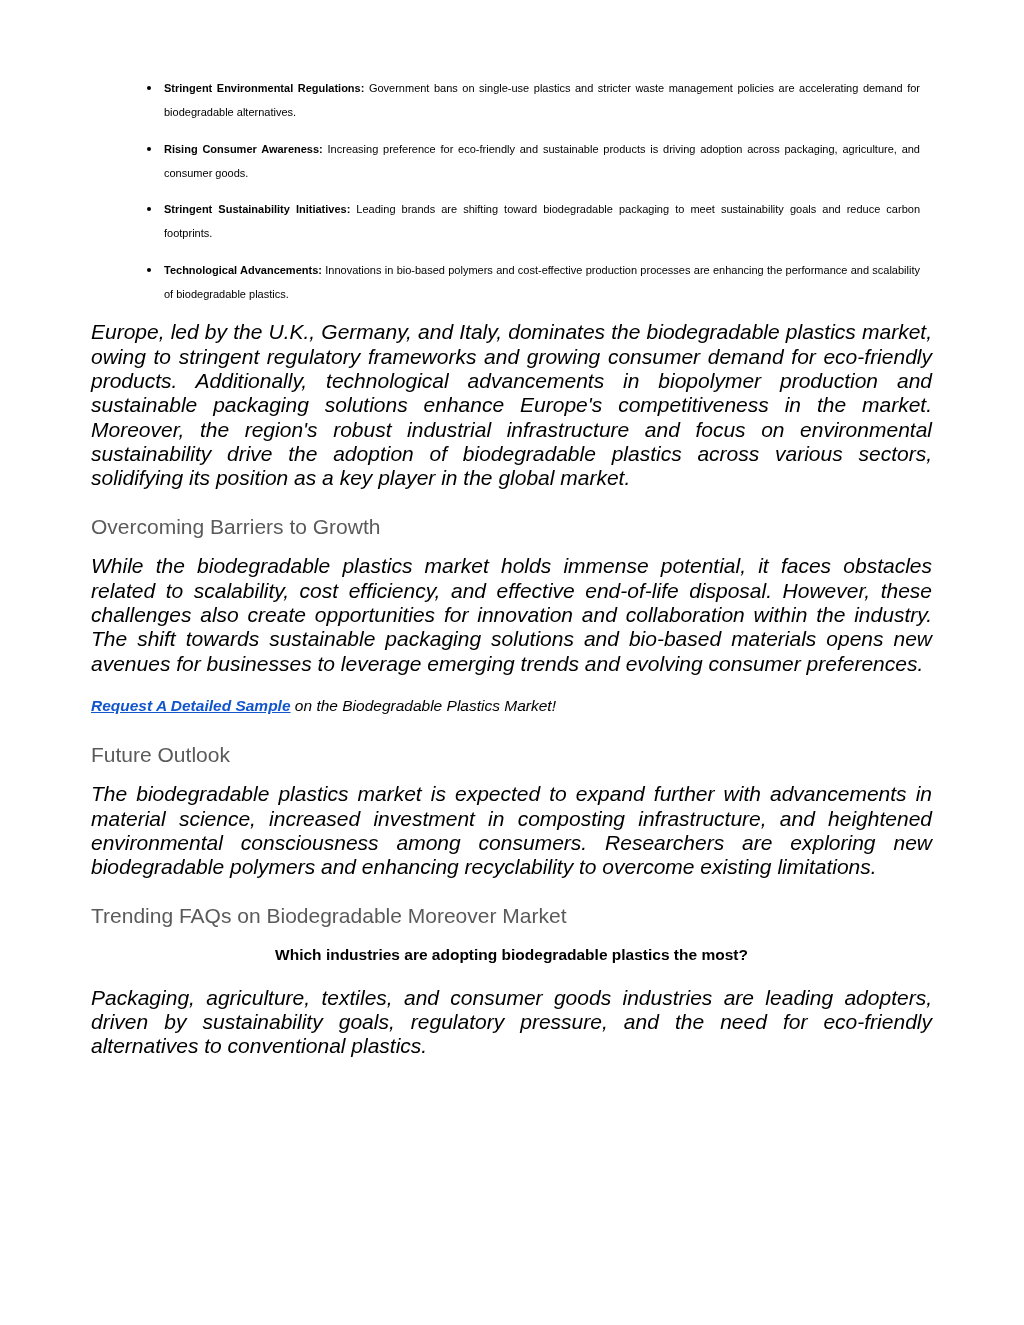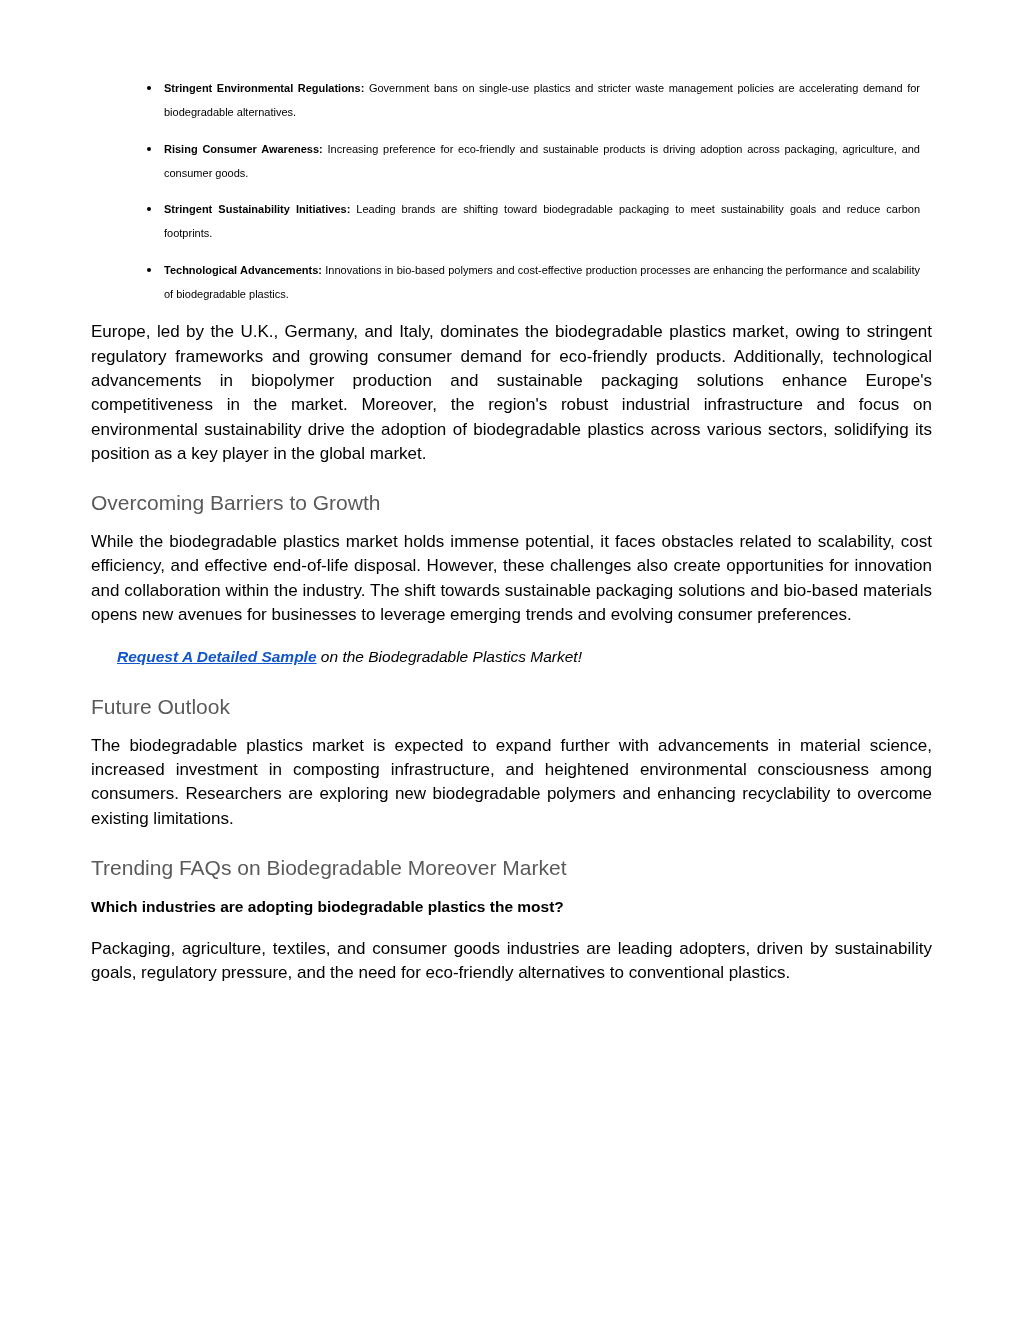--- a/index.html
+++ b/index.html
@@ -19,61 +19,61 @@
     line-height: 26px;
     font-weight: 400;
     color: #5a5a5a;
     margin: 24px 0 14px 0;
   }
   .doc-heading.first {
     margin-top: 0;
     margin-bottom: 24px;
   }
   p.body-para {
-    font-size: 17px;
+    font-size: 21px;
     line-height: 24.3px;
     text-align: justify;
     margin: 0 0 18px 0;
+    font-style: italic;
   }
   ul.bullet-list {
     margin: 0 0 14px 0;
     padding-left: 59px;
     list-style: disc outside;
   }
   ul.bullet-list li {
     font-size: 11px;
     line-height: 24.3px;
     text-align: justify;
     margin: 12px;
     padding-left: 2px;
   }
   ul.bullet-list li::marker {
     font-size: 13px;
   }
   .faq-question {
     font-size: 15.5px;
     line-height: 24.3px;
     font-weight: 700;
-    text-align: left;
+    text-align: center;
     margin: 8px 0 18px 0;
   }
   .sample-line {
     font-size: 15.5px;
     line-height: 24.3px;
     text-align: left;
     margin: 0 0 18px 0;
     font-style: italic;
   }
   .sample-line a {
     color: #1155cc;
     font-weight: 700;
     font-style: italic;
     text-decoration: underline;
     cursor: pointer;
-    margin-left: 26px;
   }
   strong.lead { font-weight: 700; }
 </style>
 </head>
 <body>
 
 <div class="content">
 
 
   <ul class="bullet-list">

